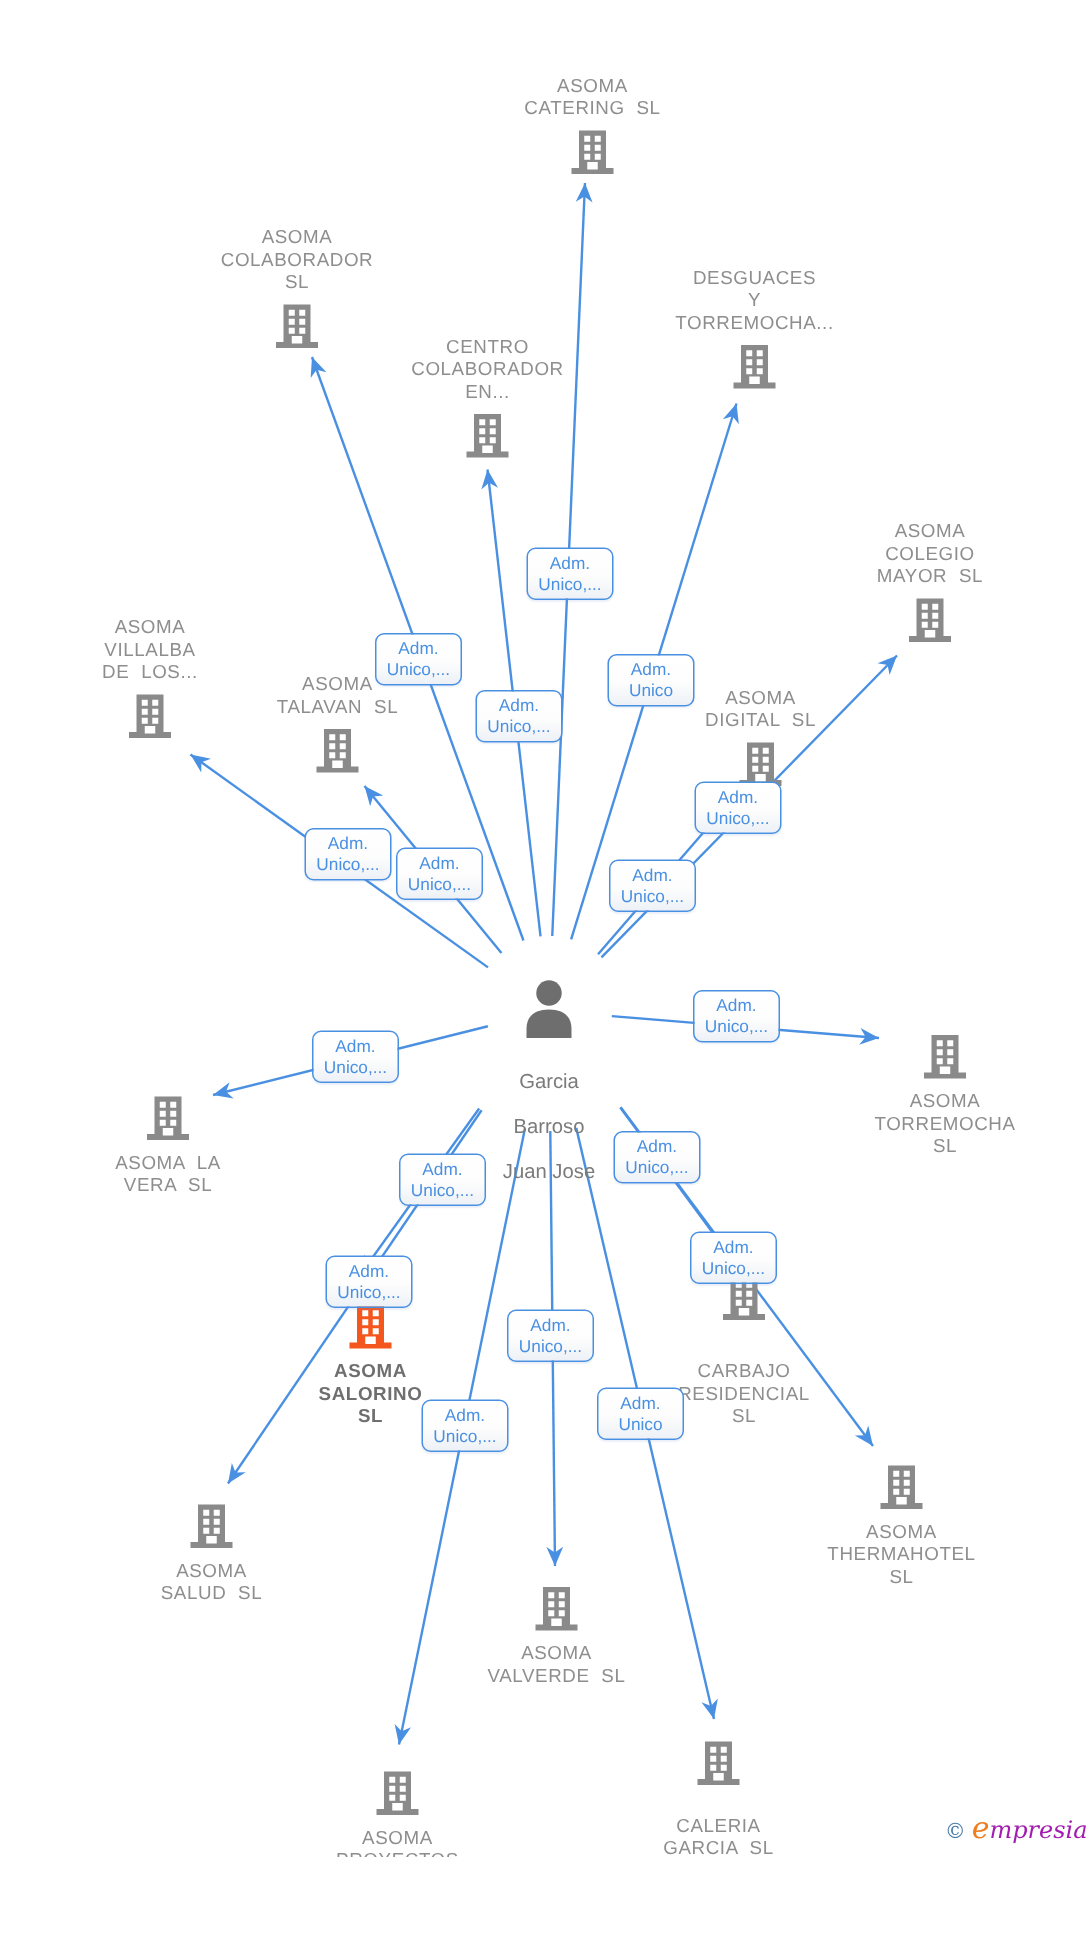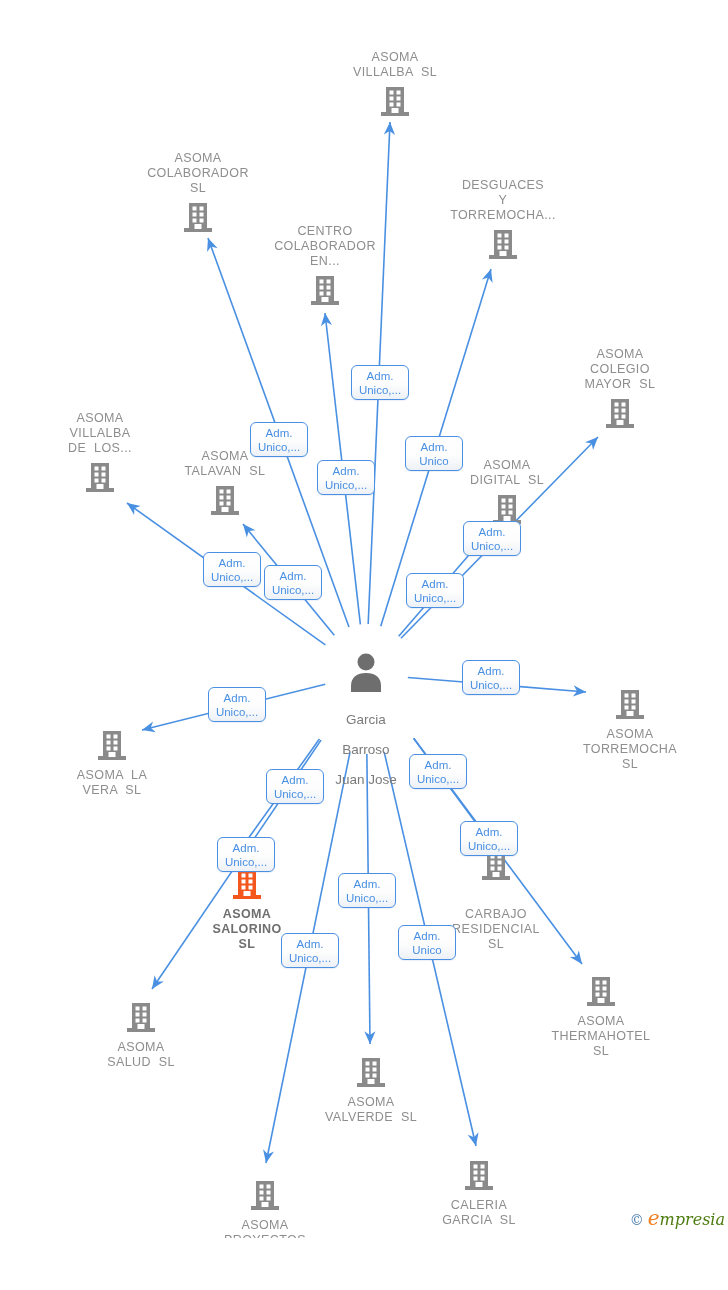--- a/index.html
+++ b/index.html
@@ -21,21 +21,21 @@
   #person-node .plbl{font-size:13.5px;line-height:16px;color:var(--plabel);text-align:center;white-space:nowrap;margin-top:2px;}
   .edge-label{position:absolute;width:58px;height:35px;box-sizing:border-box;z-index:3;
     border:1.5px solid var(--boxb);border-radius:6px;
     background:linear-gradient(180deg,#ffffff 0%,#fdfdfd 55%,#edf1f6 100%);
     color:var(--boxt);font-size:11.5px;line-height:14px;text-align:center;
     padding-top:3px;cursor:pointer;box-shadow:0 1px 1px rgba(120,150,200,.15);}
   .edge-label span{display:block;}
   #watermark{position:absolute;right:3px;bottom:8px;z-index:4;font-family:"DejaVu Serif","Liberation Serif",serif;font-style:italic;cursor:pointer;white-space:nowrap;}
   #watermark .cp{color:#4a7dab;font-size:14px;font-style:normal;margin-right:4px;}
   #watermark .be{color:#ef7d22;font-size:20px;}
-  #watermark .br{color:#4d7c0f;font-size:16px;}
+  #watermark .br{color:#a21caf;font-size:16px;}
 </style>
 </head>
 <body>
 
 <div id="canvas">
   <svg id="edge-svg" width="728" height="1290">
     <defs>
       <marker id="arrowhead" markerWidth="10" markerHeight="8" refX="8" refY="3.5" orient="auto" overflow="visible">
         <path d="M0,0 L8,3.5 L0,7 L2.4,3.5 Z" fill="#4a90e2"></path>
       </marker>
@@ -58,21 +58,21 @@
         <line x1="366.86481432934625" y1="753.9953254645279" x2="370" y2="1044" stroke="#4a90e2" stroke-width="1.6" marker-end="url(#arrowhead)"></line>
         <line x1="349.9717976084648" y1="752.3779096946071" x2="266" y2="1163" stroke="#4a90e2" stroke-width="1.6" marker-end="url(#arrowhead)"></line>
         <line x1="384.15749591184107" y1="751.9121642762635" x2="476" y2="1146" stroke="#4a90e2" stroke-width="1.6" marker-end="url(#arrowhead)"></line>
       </g>
   </svg>
 
   <div id="nodes">
       <div class="node" style="left: 335px; top: 50px;">
         <div class="lbl above">
           <div>ASOMA</div>
-          <div>VILLALBA SL</div>
+          <div>CATERING SL</div>
         </div>
         <span class="icn"><svg width="36" height="36" viewBox="0 0 36 36">
             <rect x="4" y="28" width="28" height="4" fill="#8a8a8a"></rect>
             <rect x="9" y="3" width="18" height="26" fill="#8a8a8a"></rect>
             <rect x="12.5" y="6.5" width="4" height="4" fill="#fff"></rect>
             <rect x="19.5" y="6.5" width="4" height="4" fill="#fff"></rect>
             <rect x="12.5" y="12.5" width="4" height="4" fill="#fff"></rect>
             <rect x="19.5" y="12.5" width="4" height="4" fill="#fff"></rect>
             <rect x="12.5" y="18.5" width="4" height="4" fill="#fff"></rect>
             <rect x="19.5" y="18.5" width="4" height="4" fill="#fff"></rect>
@@ -337,21 +337,21 @@
             <rect x="12.5" y="18.5" width="4" height="4" fill="#fff"></rect>
             <rect x="19.5" y="18.5" width="4" height="4" fill="#fff"></rect>
             <rect x="14.5" y="24" width="7" height="5" fill="#fff"></rect>
           </svg></span>
         <div class="lbl below">
           <div>ASOMA</div>
           <div>PROYECTOS</div>
           <div>Y OBRAS SL</div>
         </div>
       </div>
-      <div class="node" style="left: 419px; top: 1158px;">
+      <div class="node" style="left: 419px; top: 1158px; gap: 12px;">
         <span class="icn"><svg width="36" height="36" viewBox="0 0 36 36">
             <rect x="4" y="28" width="28" height="4" fill="#8a8a8a"></rect>
             <rect x="9" y="3" width="18" height="26" fill="#8a8a8a"></rect>
             <rect x="12.5" y="6.5" width="4" height="4" fill="#fff"></rect>
             <rect x="19.5" y="6.5" width="4" height="4" fill="#fff"></rect>
             <rect x="12.5" y="12.5" width="4" height="4" fill="#fff"></rect>
             <rect x="19.5" y="12.5" width="4" height="4" fill="#fff"></rect>
             <rect x="12.5" y="18.5" width="4" height="4" fill="#fff"></rect>
             <rect x="19.5" y="18.5" width="4" height="4" fill="#fff"></rect>
             <rect x="14.5" y="24" width="7" height="5" fill="#fff"></rect>

